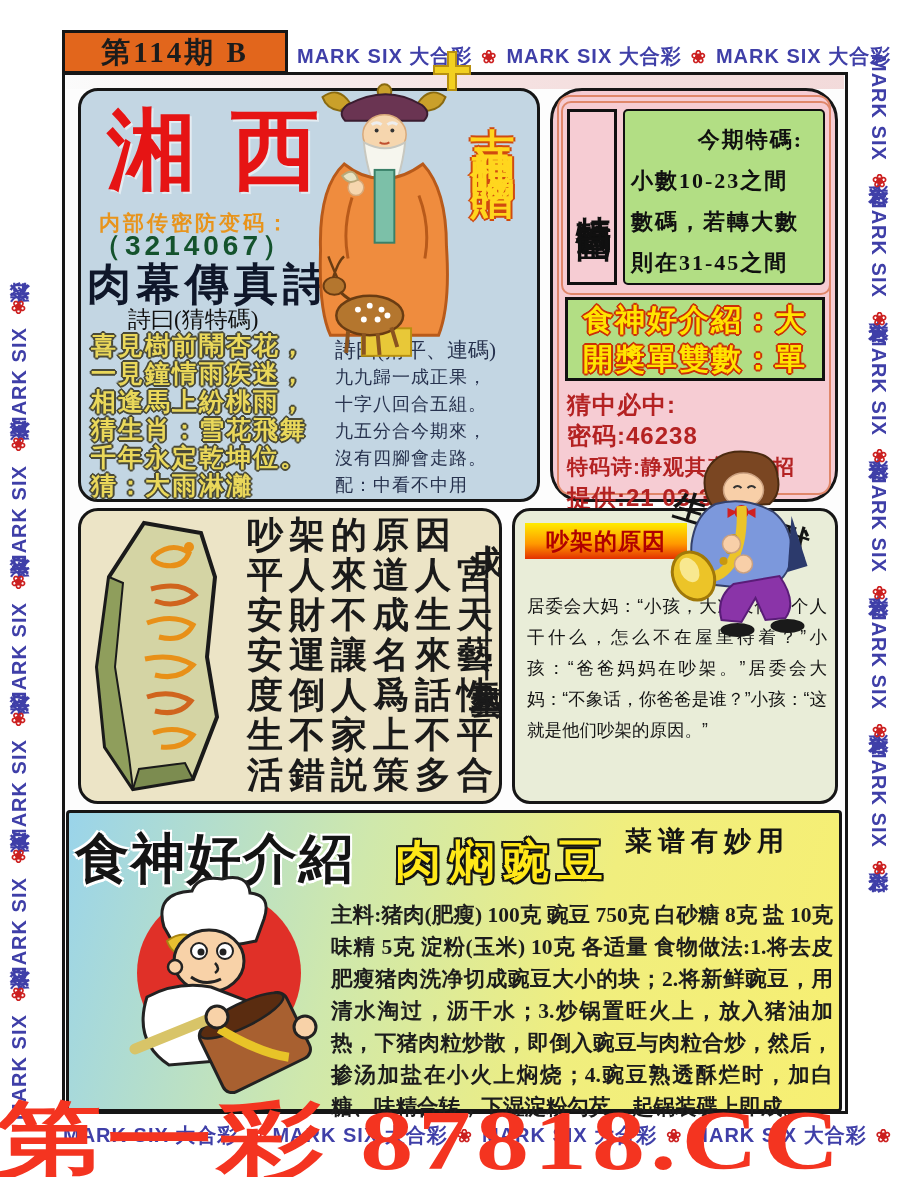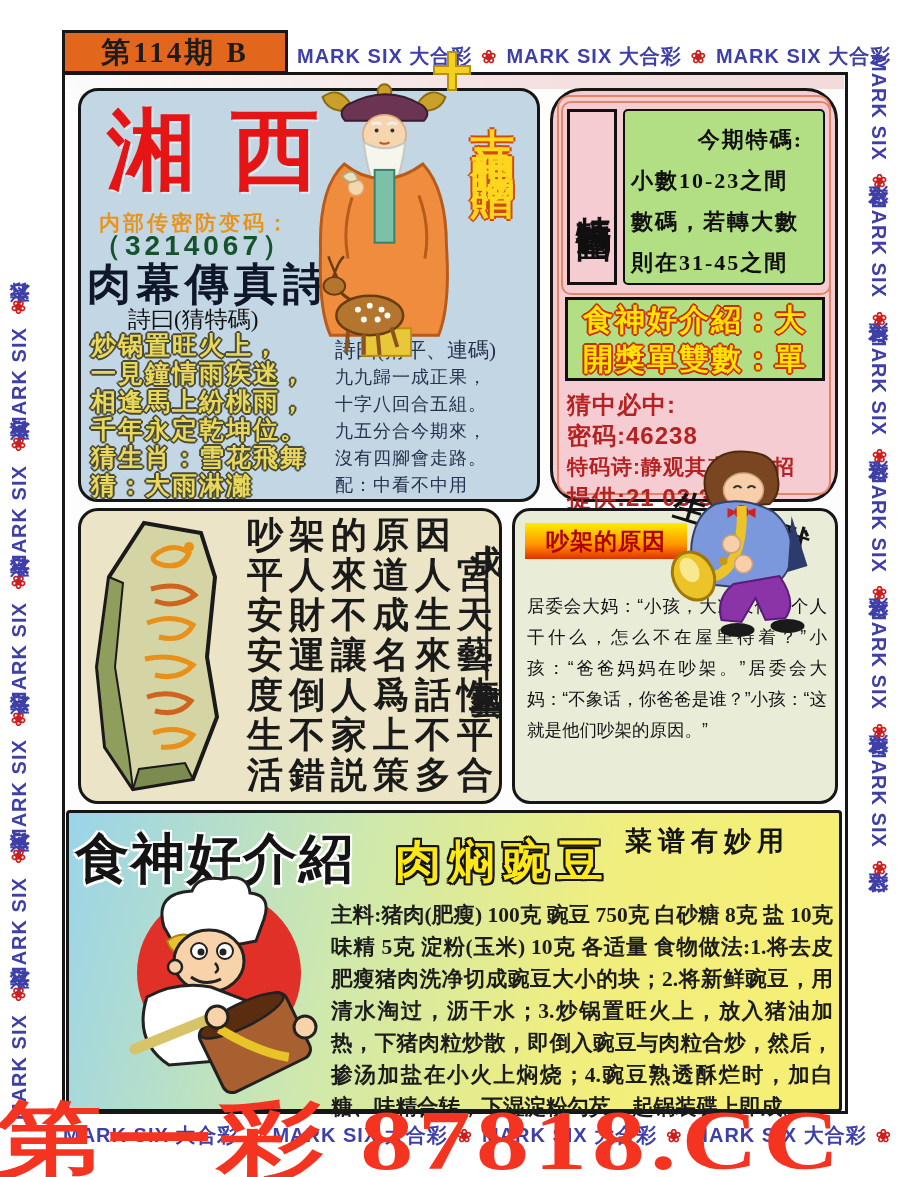--- a/index.html
+++ b/index.html
@@ -135,25 +135,25 @@
           <circle cx="70" cy="62" r="3" fill="#fff"></circle>
         <path d="M30,78 l-2,22 M46,80 l0,22 M60,80 l2,22 M74,74 l6,20" stroke="#8a5420" stroke-width="4" fill="none"></path>
       </g>
     </svg>
 
     <div id="antifake-label">内部传密防变码：</div>
     <div id="antifake-code">（3214067）</div>
     <div id="neimu-title">肉幕傳真詩</div>
     <div id="poem1-title">詩曰(猜特碼)</div>
     <div id="poem1">
-      <div class="pline">炒锅置旺火上，</div>
+      <div class="pline">喜見樹前鬧杏花，</div>
       <div class="pline">一見鐘情雨疾迷，</div>
       <div class="pline">相逢馬上紛桃雨，</div>
+      <div class="pline">猜生肖：雪花飛舞</div>
       <div class="pline">千年永定乾坤位。</div>
-      <div class="pline">猜生肖：雪花飛舞</div>
       <div class="pline">猜：大雨淋灕</div>
     </div>
     <div id="jishen-vertical">吉神賜贈</div>
     <div id="poem2-title">詩曰(猜平、連碼)</div>
     <div id="poem2">
       <div class="pline">九九歸一成正果，</div>
       <div class="pline">十字八回合五組。</div>
       <div class="pline">九五分合今期來，</div>
       <div class="pline">沒有四腳會走路。</div>
       <div class="pline">配：中看不中用</div>

